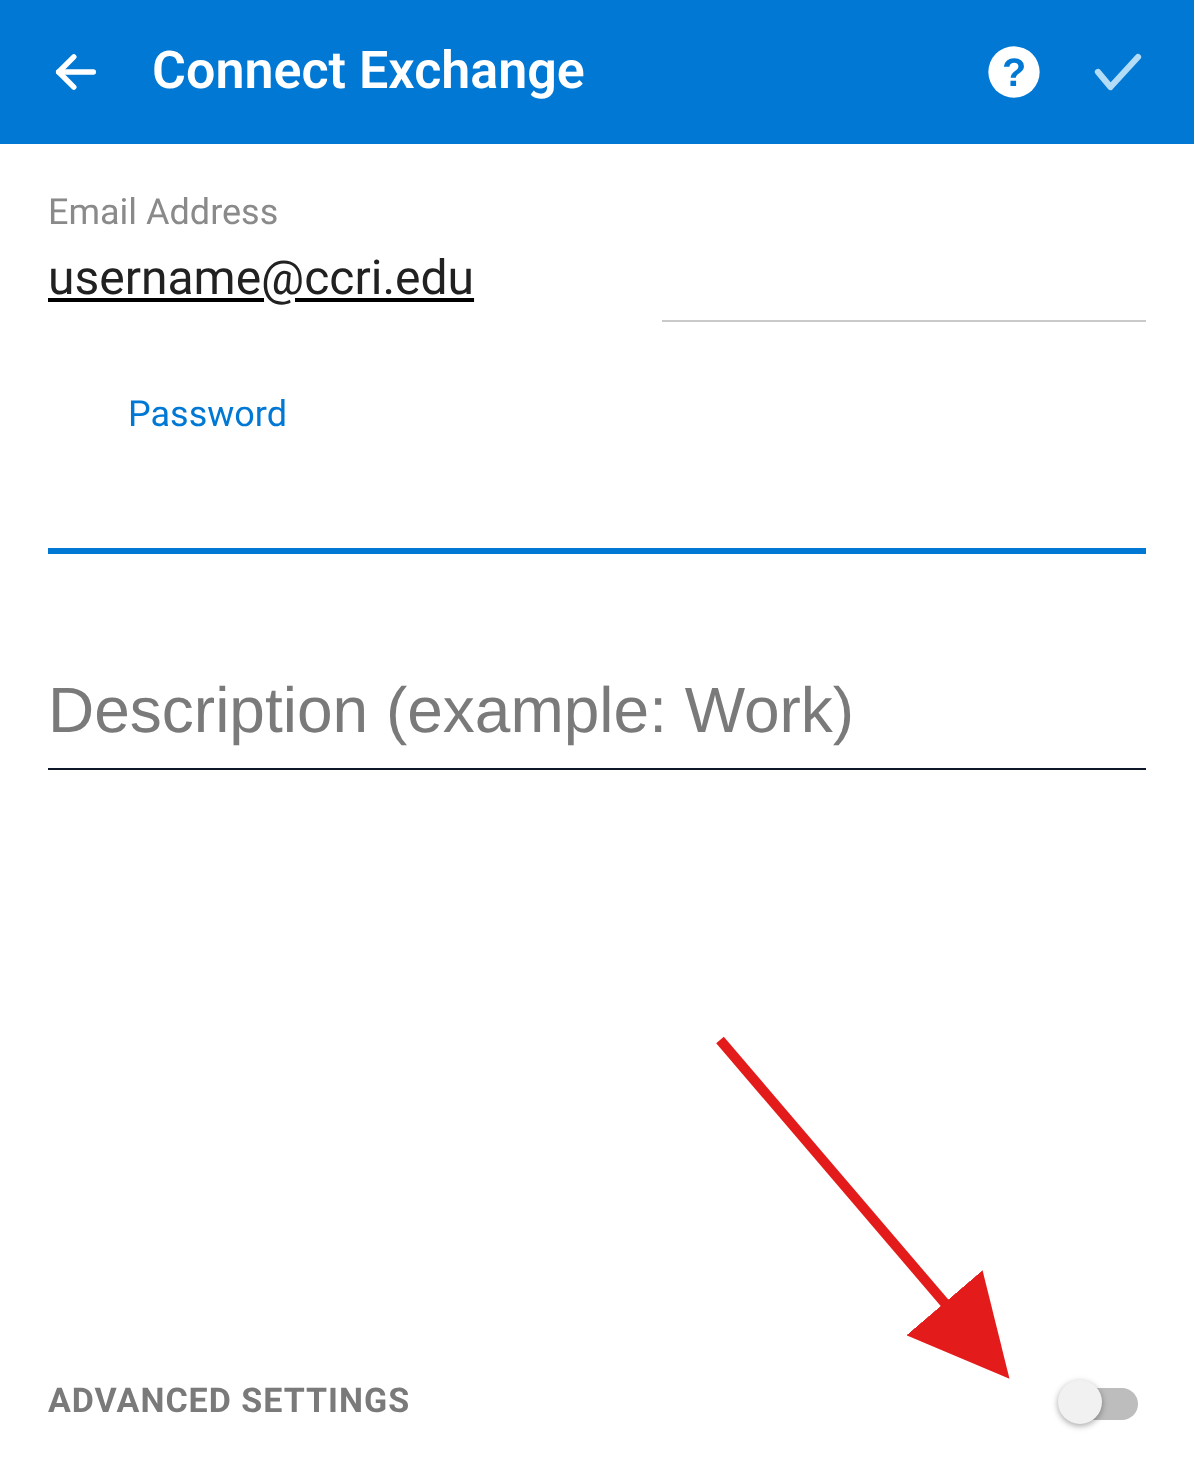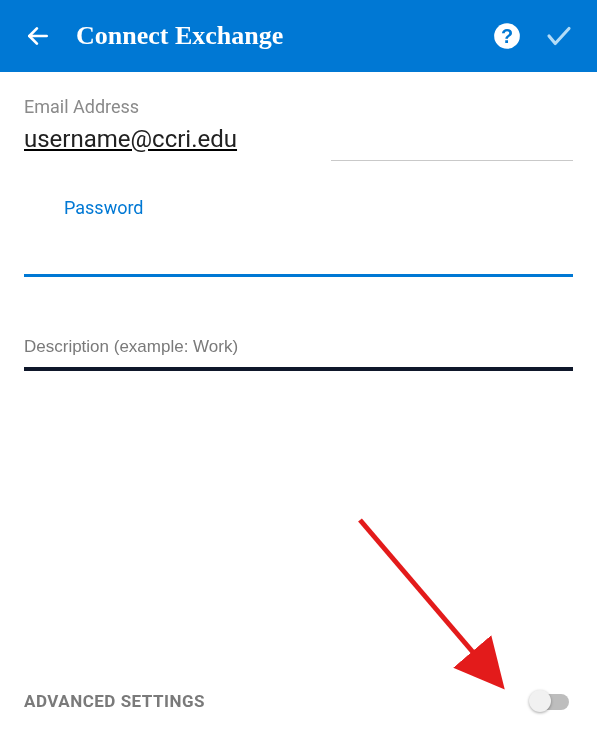--- a/index.html
+++ b/index.html
@@ -25,21 +25,20 @@
       display: flex;
       align-items: center;
       justify-content: center;
       cursor: pointer;
     }
     .title {
       font-size: 26px;
       font-weight: 600;
       margin-left: 18px;
       flex: 1;
-      font-family: Liberation Serif, serif;
     }
     .help-btn {
       width: 40px;
       height: 40px;
       display: flex;
       align-items: center;
       justify-content: center;
       cursor: pointer;
       margin-right: 12px;
     }
@@ -92,22 +91,22 @@
       padding: 10px 0 12px 0;
       outline: none;
       background: transparent;
     }
     .description-block {
       margin-top: 56px;
     }
     .description-input {
       width: 100%;
       border: none;
-      border-bottom: 4px solid #0f172a;
-      font-size: 17px;
+      border-bottom: 1px solid #0f172a;
+      font-size: 32px;
       color: #7a7a7a;
       padding: 4px 0 10px 0;
       outline: none;
       background: transparent;
     }
     .description-input::placeholder {
       color: #7a7a7a;
     }
     .advanced-row {
       position: absolute;

